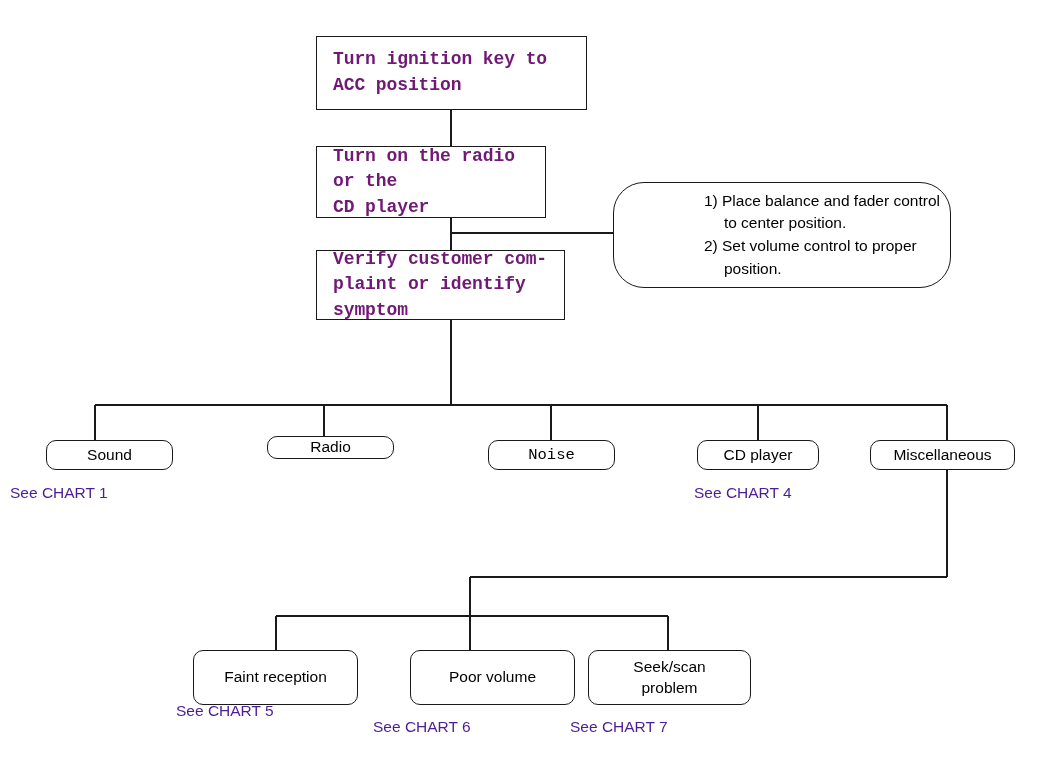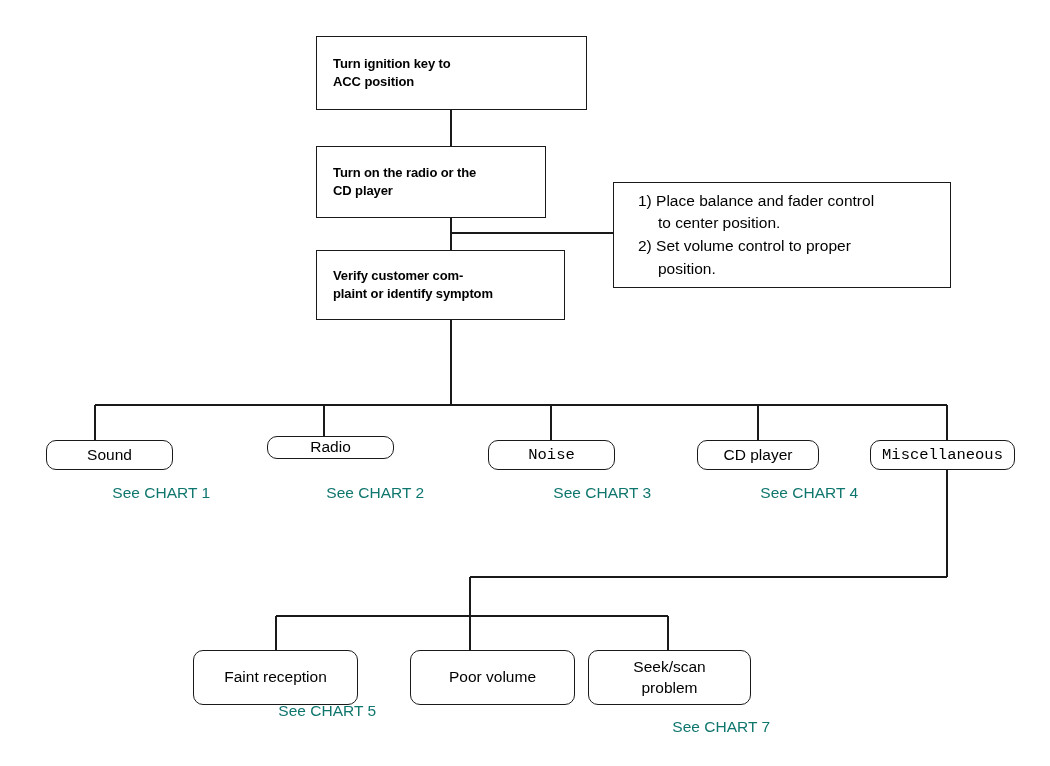--- a/index.html
+++ b/index.html
@@ -33,33 +33,35 @@
     align-items: center;
     overflow: hidden;
   }
   
   .proc {
     justify-content: flex-start;
     padding-left: 16px;
     padding-right: 8px;
   }
   .proc .txt {
-    font-size: 13px;
+    font-size: 18px;
     font-weight: bold;
     line-height: 1.42;
-    color: #000000;
+    color: #701a75;
     letter-spacing: -0.1px;
     white-space: pre-line;
+    font-family: Liberation Mono, monospace;
   }
   
   .note {
-    justify-content: flex-start;
-    padding-left: 24px;
+    justify-content: flex-end;
+    padding-left: 10px;
     padding-right: 10px;
     align-items: center;
+    border-radius: 31px;
   }
   .note .txt {
     font-size: 15.5px;
     font-weight: normal;
     line-height: 1.46;
     color: #000000;
   }
   .note-line {
     display: block;
     padding-left: 20px;
@@ -77,22 +79,22 @@
     font-size: 15.5px;
     font-weight: normal;
     line-height: 1.32;
     color: #000000;
     white-space: pre-line;
   }
   .caption {
     position: absolute;
     font-size: 15.5px;
     font-weight: normal;
-    color: #0f766e;
-    text-align: right;
+    color: #4c1d95;
+    text-align: left;
     white-space: nowrap;
   }
 </style>
 </head>
 <body>
 
 <div id="canvas">
 
   <svg id="wires" viewBox="0 0 1050 766" xmlns="http://www.w3.org/2000/svg">
     <g stroke="#1a1a1a" stroke-width="1.7" fill="none" shape-rendering="crispEdges">
@@ -150,44 +152,43 @@
   </div>
 
   <div class="node cat" style="left:46px; top:440px; width:127px; height:30px;">
     <span class="txt">Sound</span>
   </div>
   <div class="caption" style="left:10px; top:484px; width:200px;">See CHART 1</div>
 
   <div class="node cat" style="left:261px; top:436px; width:127px; height:23px;margin-left:6px;">
     <span class="txt">Radio</span>
   </div>
-  <div class="caption" style="left:224px; top:484px; width:200px;">See CHART 2</div>
 
   <div class="node cat" style="left:488px; top:440px; width:127px; height:30px;font-family:Liberation Mono, monospace;">
     <span class="txt">Noise</span>
   </div>
-  <div class="caption" style="left:451px; top:484px; width:200px;">See CHART 3</div>
 
   <div class="node cat" style="left:697px; top:440px; width:122px; height:30px;">
     <span class="txt">CD player</span>
   </div>
-  <div class="caption" style="left:658px; top:484px; width:200px;">See CHART 4</div>
+  <div class="caption" style="left:694px; top:484px; width:200px;">See CHART 4</div>
 
-  <div class="node cat" style="left:870px; top:440px; width:145px; height:30px;font-family:Liberation Mono, monospace;">
+  <div class="node cat" style="left:870px; top:440px; width:145px; height:30px;">
     <span class="txt">Miscellaneous</span>
   </div>
 
   <div class="node cat" style="left:193px; top:650px; width:165px; height:55px;">
     <span class="txt">Faint reception</span>
   </div>
   <div class="caption" style="left:176px; top:702px; width:200px;">See CHART 5</div>
 
   <div class="node cat" style="left:390px; top:650px; width:165px; height:55px;margin-left:20px;">
     <span class="txt">Poor volume</span>
   </div>
+  <div class="caption" style="left:373px; top:718px; width:200px;">See CHART 6</div>
 
   <div class="node cat" style="left:588px; top:650px; width:163px; height:55px;">
     <span class="txt">Seek/scan
 problem</span>
   </div>
   <div class="caption" style="left:570px; top:718px; width:200px;">See CHART 7</div>
 
 </div>
 
 </body></html>

